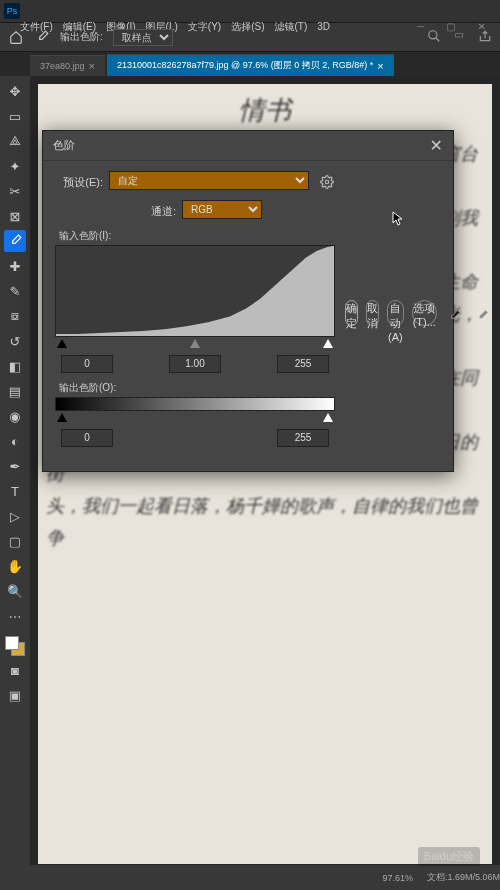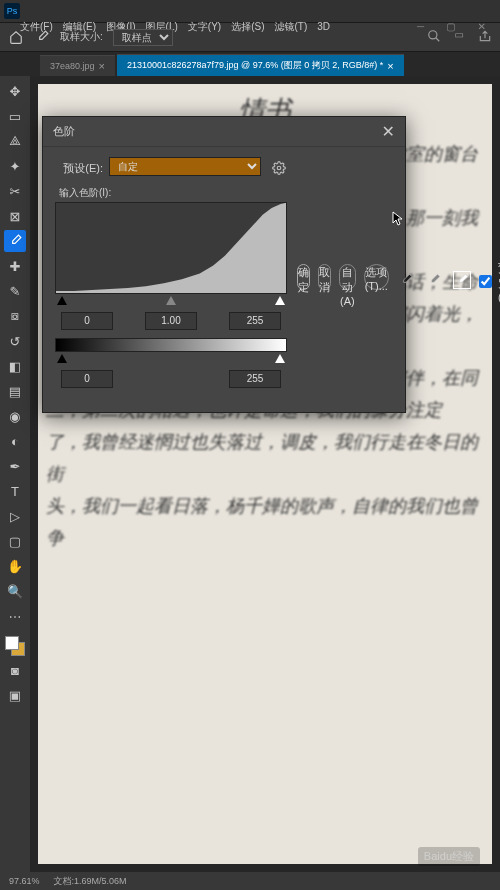--- a/index.html
+++ b/index.html
@@ -8,41 +8,41 @@
 .menubar { height: 22px; background: #323232; display: flex; align-items: center; padding: 0 4px; color: #c8c8c8; font-size: 10px; }
 .menubar .ps-icon { width: 16px; height: 16px; background: #001e36; color: #31a8ff; font-size: 9px; display: flex; align-items: center; justify-content: center; margin-right: 0; border-radius: 2px; }
 .menubar span { margin-right: 10px; cursor: default; margin-top: 31px; }
 .menubar .win-controls { margin-left: auto; display: flex; gap: 12px; color: #888; }
 
 .optbar { height: 30px; background: #383838; border-top: 1px solid #1a1a1a; border-bottom: 1px solid #1a1a1a; display: flex; align-items: center; padding: 0 8px; color: #c8c8c8; font-size: 10px; gap: 10px; }
 .optbar .home-icon, .optbar .eye-icon { width: 16px; height: 16px; display: flex; align-items: center; justify-content: center; }
 .optbar select { background: #383838; color: #c8c8c8; border: 1px solid #555; font-size: 10px; padding: 1px 4px; }
 .optbar .right-icons { margin-left: auto; display: flex; gap: 14px; color: #999; }
 
-.tabbar { height: 24px; background: #282828; display: flex; align-items: flex-end; padding-left: 40px; font-size: 9px; }
+.tabbar { height: 24px; background: #282828; display: flex; align-items: flex-end; padding-left: 30px; font-size: 9px; }
 .tab { padding: 4px 10px; background: #383838; color: #999; margin-right: 2px; border-top: 1px solid #444; cursor: pointer; display: flex; align-items: center; gap: 4px; }
 .tab.active { background: #0369a1; color: #fff; }
 .tab .close { font-size: 11px; }
 
 .work { position: absolute; left: 30px; top: 76px; right: 0; bottom: 18px; background: #262626; }
 .canvas { position: absolute; left: 8px; top: 8px; right: 8px; bottom: 8px; background: #e8e4dc; overflow: hidden; }
 .hand { color: #333; font-size: 18px; line-height: 32px; padding: 10px 8px; filter: blur(1.2px); font-style: italic; word-break: break-all; }
 .hand .title { text-align: center; font-size: 26px; margin-bottom: 12px; }
 
 .toolbar { position: absolute; left: 0; top: 76px; width: 30px; bottom: 18px; background: #383838; display: flex; flex-direction: column; align-items: center; padding-top: 4px; gap: 3px; }
 .tool { width: 22px; height: 22px; display: flex; align-items: center; justify-content: center; color: #c8c8c8; font-size: 13px; cursor: pointer; }
 .tool.sel { background: #1473e6; color: #fff; border-radius: 2px; }
 .swatch { width: 20px; height: 20px; position: relative; margin-top: 6px; }
 .swatch .fg { position: absolute; width: 14px; height: 14px; background: #fff; border: 1px solid #888; }
 .swatch .bg { position: absolute; right: 0; bottom: 0; width: 14px; height: 14px; background: #dba83a; border: 1px solid #888; }
 
-.status { position: absolute; left: 0; bottom: 0; right: 0; height: 18px; background: #383838; color: #aaa; font-size: 9px; display: flex; align-items: center; padding: 0 9px; gap: 14px; }
-
-
-.dialog { position: absolute; left: 42px; top: 116px; width: 364px; background: #454545; border: 1px solid #222; box-shadow: 0 4px 20px rgba(0,0,0,.6); color: #d0d0d0; font-size: 11px; }
+.status { position: absolute; left: 0; bottom: 0; right: 0; height: 25px; background: #383838; color: #aaa; font-size: 9px; display: flex; align-items: center; padding: 0 0; gap: 14px; justify-content: flex-end; }
+
+
+.dialog { position: absolute; left: 42px; top: 130px; width: 412px; background: #454545; border: 1px solid #222; box-shadow: 0 4px 20px rgba(0,0,0,.6); color: #d0d0d0; font-size: 11px; }
 .dlg-title { height: 30px; display: flex; align-items: center; padding: 0 10px; background: #454545; border-bottom: 1px solid #383838; }
 .dlg-title .x { margin-left: auto; font-size: 16px; color: #ccc; cursor: pointer; }
 .dlg-body { display: flex; padding: 10px 12px 16px; gap: 10px; }
 .dlg-left { flex: 1; }
 .dlg-right { width: 96px; display: flex; gap: 8px; align-items: center; }
 
 .row { display: flex; align-items: flex-end; gap: 6px; margin-bottom: 10px; }
 .row label { min-width: 48px; text-align: right; }
 .row select { flex: 1; background: #a16207; color: #ddd; border: 1px solid #222; font-size: 10px; padding: 2px 4px; }
 .row.sm select { flex: 0 0 80px; }
@@ -103,21 +103,21 @@
   <div class="home-icon">
     <svg width="14" height="14" viewBox="0 0 24 24" fill="none" stroke="#c8c8c8" stroke-width="2">
         <path d="M3 11l9-8 9 8v10a2 2 0 0 1-2 2H5a2 2 0 0 1-2-2z"></path>
       </svg>
   </div>
   <div class="eye-icon">
     <svg width="14" height="14" viewBox="0 0 24 24" fill="none" stroke="#c8c8c8" stroke-width="2">
         <path d="M18 2l4 4-10 10H8v-4z"></path>
       </svg>
   </div>
-  <span>取样大小:</span>
+  <span>输出色阶:</span>
   <select><option>取样点</option></select>
   <div class="right-icons">
     <span>
       <svg width="14" height="14" viewBox="0 0 24 24" fill="none" stroke="#999" stroke-width="2">
           <circle cx="10" cy="10" r="7"></circle>
           <path d="M21 21l-6-6"></path>
         </svg>
     </span>
     <span>▭</span>
     <span>
@@ -200,36 +200,41 @@
       <div class="row">
         <label>预设(E):</label>
         <select><option>自定</option></select>
         <span class="gear">
           <svg width="14" height="14" viewBox="0 0 24 24" fill="none" stroke="#bbb" stroke-width="2">
               <circle cx="12" cy="12" r="3"></circle>
               <path d="M19.4 15a1.7 1.7 0 0 0 .34 1.87l.06.06a2 2 0 1 1-2.83 2.83l-.06-.06a1.7 1.7 0 0 0-1.87-.34 1.7 1.7 0 0 0-1 1.56V21a2 2 0 1 1-4 0v-.09a1.7 1.7 0 0 0-1-1.56 1.7 1.7 0 0 0-1.87.34l-.06.06a2 2 0 1 1-2.83-2.83l.06-.06a1.7 1.7 0 0 0 .34-1.87 1.7 1.7 0 0 0-1.56-1H3a2 2 0 1 1 0-4h.09a1.7 1.7 0 0 0 1.56-1 1.7 1.7 0 0 0-.34-1.87l-.06-.06a2 2 0 1 1 2.83-2.83l.06.06a1.7 1.7 0 0 0 1.87.34H9a1.7 1.7 0 0 0 1-1.56V3a2 2 0 1 1 4 0v.09a1.7 1.7 0 0 0 1 1.56 1.7 1.7 0 0 0 1.87-.34l.06-.06a2 2 0 1 1 2.83 2.83l-.06.06a1.7 1.7 0 0 0-.34 1.87V9a1.7 1.7 0 0 0 1.56 1H21a2 2 0 1 1 0 4h-.09a1.7 1.7 0 0 0-1.56 1z"></path>
             </svg>
         </span>
       </div>
+      <div class="row sm" style="justify-content:center">
+        <label>通道:</label>
+        <select><option>RGB</option></select>
+      </div>
       <div class="section-label">输入色阶(I):</div>
       <div class="hist">
         <svg viewBox="0 0 256 92" preserveAspectRatio="none">
           <path fill="#bcbcbc" d="M0,92 L0,90 L20,90 L40,89 L60,88 L80,87 L100,85 L120,82 L140,78 L160,72 L175,64 L188,54 L200,42 L210,32 L220,22 L230,12 L240,5 L250,1 L255,0 L256,0 L256,92 Z"></path>
         </svg>
       </div>
       <div class="slider-track">
         <div class="tri black"></div>
         <div class="tri gray"></div>
         <div class="tri white"></div>
       </div>
       <div class="numrow">
         <div class="numbox">0</div>
         <div class="numbox">1.00</div>
         <div class="numbox">255</div>
       </div>
+      <div class="section-label">输出色阶(O):</div>
       <div class="gradbar"></div>
       <div class="slider-track">
         <div class="tri black"></div>
         <div class="tri white"></div>
       </div>
       <div class="numrow">
         <div class="numbox">0</div>
         <div></div>
         <div class="numbox">255</div>
       </div>

